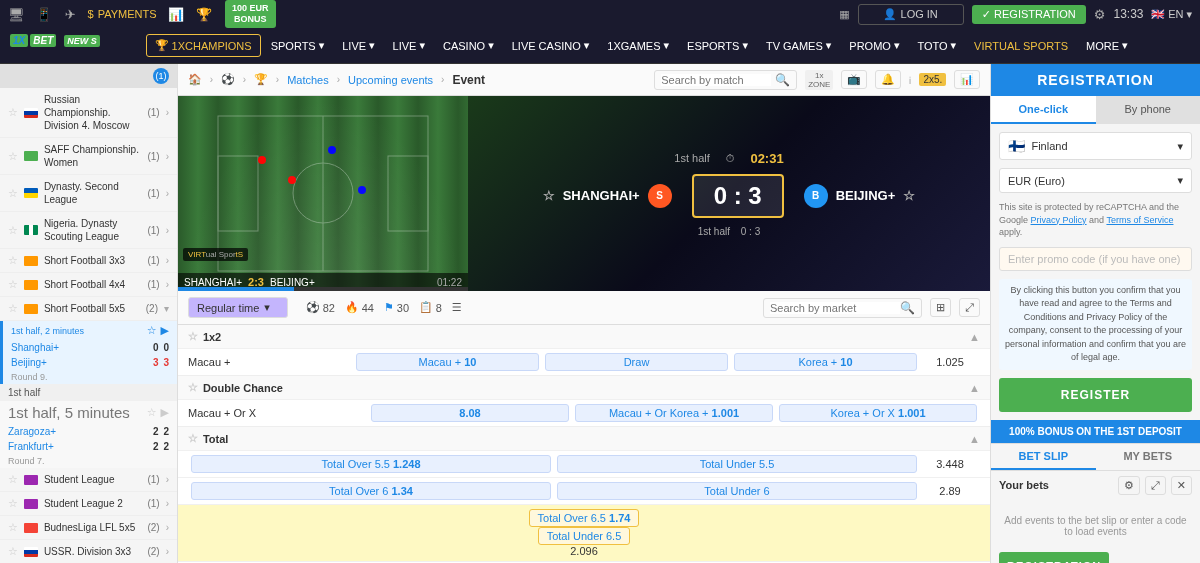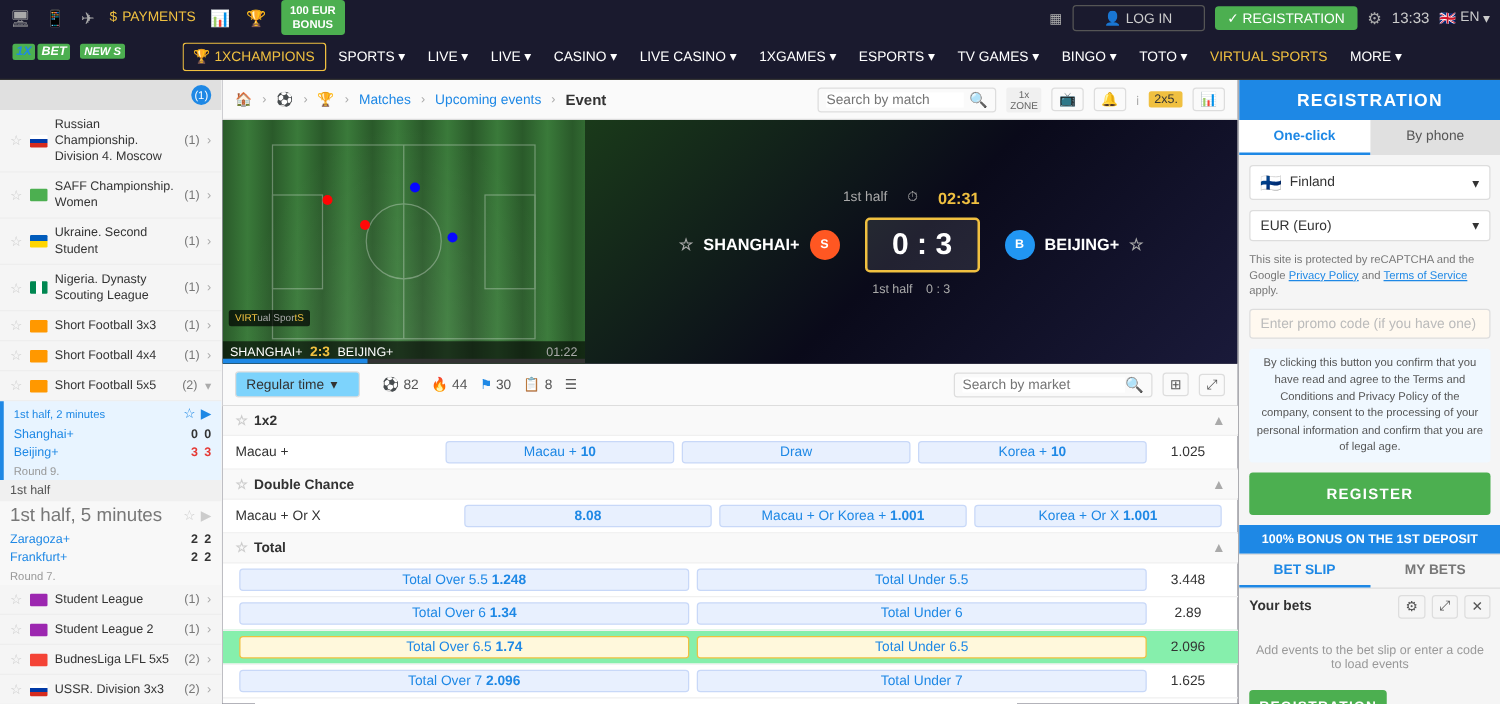--- a/index.html
+++ b/index.html
@@ -65,41 +65,41 @@
     .match-header { color: #aaa; font-size: 11px; display: flex; gap: 16px; align-items: center; }
     .match-timer { color: #f0c040; font-size: 13px; font-weight: bold; }
     .score-display { display: flex; align-items: center; gap: 20px; }
     .team-left, .team-right { display: flex; align-items: center; gap: 8px; color: #fff; font-size: 13px; font-weight: bold; }
     .team-badge { width: 24px; height: 24px; background: #555; border-radius: 50%; display: flex; align-items: center; justify-content: center; font-size: 10px; color: #fff; }
     .score-box { background: rgba(255,255,255,0.1); border: 2px solid #f0c040; padding: 6px 20px; font-size: 24px; font-weight: bold; color: #fff; border-radius: 4px; }
     .match-info-bottom { color: #aaa; font-size: 10px; }
 
     
     .match-controls { display: flex; align-items: center; padding: 4px 10px; border-bottom: 1px solid #ddd; background: #fafafa; gap: 8px; height: 34px; }
-    .period-select { border: 1px solid #ddd; padding: 3px 8px; border-radius: 3px; font-size: 11px; background: #7dd3fc; cursor: pointer; display: flex; align-items: center; gap: 5px; min-width: 100px; }
+    .period-select { border: 1px solid #ddd; padding: 3px 8px; border-radius: 3px; font-size: 11px; background: #c4b5fd; cursor: pointer; display: flex; align-items: center; gap: 5px; min-width: 100px; }
     .market-stats { display: flex; align-items: center; gap: 10px; font-size: 11px; color: #555; margin-left: 10px; }
     .stat-item { display: flex; align-items: center; gap: 3px; }
     .stat-ball { color: #f0c040; }
     .stat-fire { color: #f55; }
     .stat-corner { color: #1E88E5; }
     .market-search { margin-left: auto; display: flex; align-items: center; border: 1px solid #ddd; padding: 2px 6px; border-radius: 3px; }
     .market-search input { border: none; outline: none; font-size: 11px; width: 120px; }
 
     
     .odds-area { flex: 1; overflow-y: auto; }
     .odds-section { border-bottom: 1px solid #eee; }
     .odds-section-header { display: flex; align-items: center; padding: 5px 10px; background: #f9f9f9; font-size: 11px; font-weight: bold; color: #333; cursor: pointer; }
     .odds-section-header .star-icon { color: #ccc; margin-right: 5px; }
     .odds-section-header .arrow { margin-left: auto; color: #aaa; }
     .odds-row { display: flex; align-items: center; padding: 4px 10px; border-top: 1px solid #f0f0f0; }
     .odds-label { font-size: 11px; color: #333; flex: 1; }
     .odds-val { font-size: 11px; color: #333; width: 60px; text-align: center; }
     .odds-btn { background: #e8f0fe; border: 1px solid #c8d8f8; padding: 2px 8px; border-radius: 3px; font-size: 11px; color: #1E88E5; cursor: pointer; flex: 1; text-align: center; margin: 0 3px; min-width: 60px; }
     .odds-btn.highlighted { background: #fff8dc; border-color: #f0c040; }
-    .odds-row-highlighted { background: #86efac; }
+    .odds-row-highlighted { background: #fef9c3; flex-direction: column; }
 
     
     .right-sidebar { width: 210px; background: #f5f5f5; flex-shrink: 0; border-left: 1px solid #ddd; display: flex; flex-direction: column; overflow-y: auto; }
     .reg-header { background: #1E88E5; color: white; text-align: center; padding: 8px; font-size: 14px; font-weight: bold; letter-spacing: 1px; }
     .reg-tabs { display: flex; }
     .reg-tab { flex: 1; padding: 7px; text-align: center; font-size: 11px; cursor: pointer; border-bottom: 2px solid transparent; }
     .reg-tab.active { background: white; border-bottom: 2px solid #1E88E5; color: #1E88E5; font-weight: bold; }
     .reg-tab.inactive { background: #e0e0e0; color: #555; text-align: center; }
     .reg-body { padding: 8px; display: flex; flex-direction: column; gap: 8px; flex: 1; }
     .reg-select { display: flex; align-items: center; justify-content: space-between; border: 1px solid #ddd; padding: 5px 8px; border-radius: 3px; background: white; cursor: pointer; font-size: 11px; }
@@ -176,21 +176,21 @@
       <span>1XCHAMPIONS</span>
     </div>
     <div class="nav-item"><span>SPORTS</span> ▾</div>
     <div class="nav-item"><span>LIVE</span> ▾</div>
     <div class="nav-item"><span>LIVE</span> ▾</div>
     <div class="nav-item"><span>CASINO</span> ▾</div>
     <div class="nav-item"><span>LIVE CASINO</span> ▾</div>
     <div class="nav-item"><span>1XGAMES</span> ▾</div>
     <div class="nav-item"><span>ESPORTS</span> ▾</div>
     <div class="nav-item"><span>TV GAMES</span> ▾</div>
-    <div class="nav-item"><span>BINGO</span> ▾</div>
+    <div class="nav-item"><span>PROMO</span> ▾</div>
     <div class="nav-item"><span>TOTO</span> ▾</div>
     <div class="nav-item active">
         <span>VIRTUAL SPORTS</span>
       </div>
     <div class="nav-item"><span>MORE</span> ▾</div>
   </div>
 </div>
 
 <div class="main">
 
@@ -212,21 +212,21 @@
       <span class="sidebar-star">☆</span>
       <div class="sidebar-flag" style="background:#4CAF50;"></div>
       <span class="sidebar-text">SAFF Championship. Women</span>
       <span class="sidebar-count">(1)</span>
       <span class="sidebar-arrow">›</span>
     </div>
 
     <div class="sidebar-item">
       <span class="sidebar-star">☆</span>
       <div class="sidebar-flag ua"></div>
-      <span class="sidebar-text">Ukraine. Second Student</span>
+      <span class="sidebar-text">Dynasty. Second League</span>
       <span class="sidebar-count">(1)</span>
       <span class="sidebar-arrow">›</span>
     </div>
 
     <div class="sidebar-item">
       <span class="sidebar-star">☆</span>
       <div class="sidebar-flag ng"></div>
       <span class="sidebar-text">Nigeria. Dynasty Scouting League</span>
       <span class="sidebar-count">(1)</span>
       <span class="sidebar-arrow">›</span>

